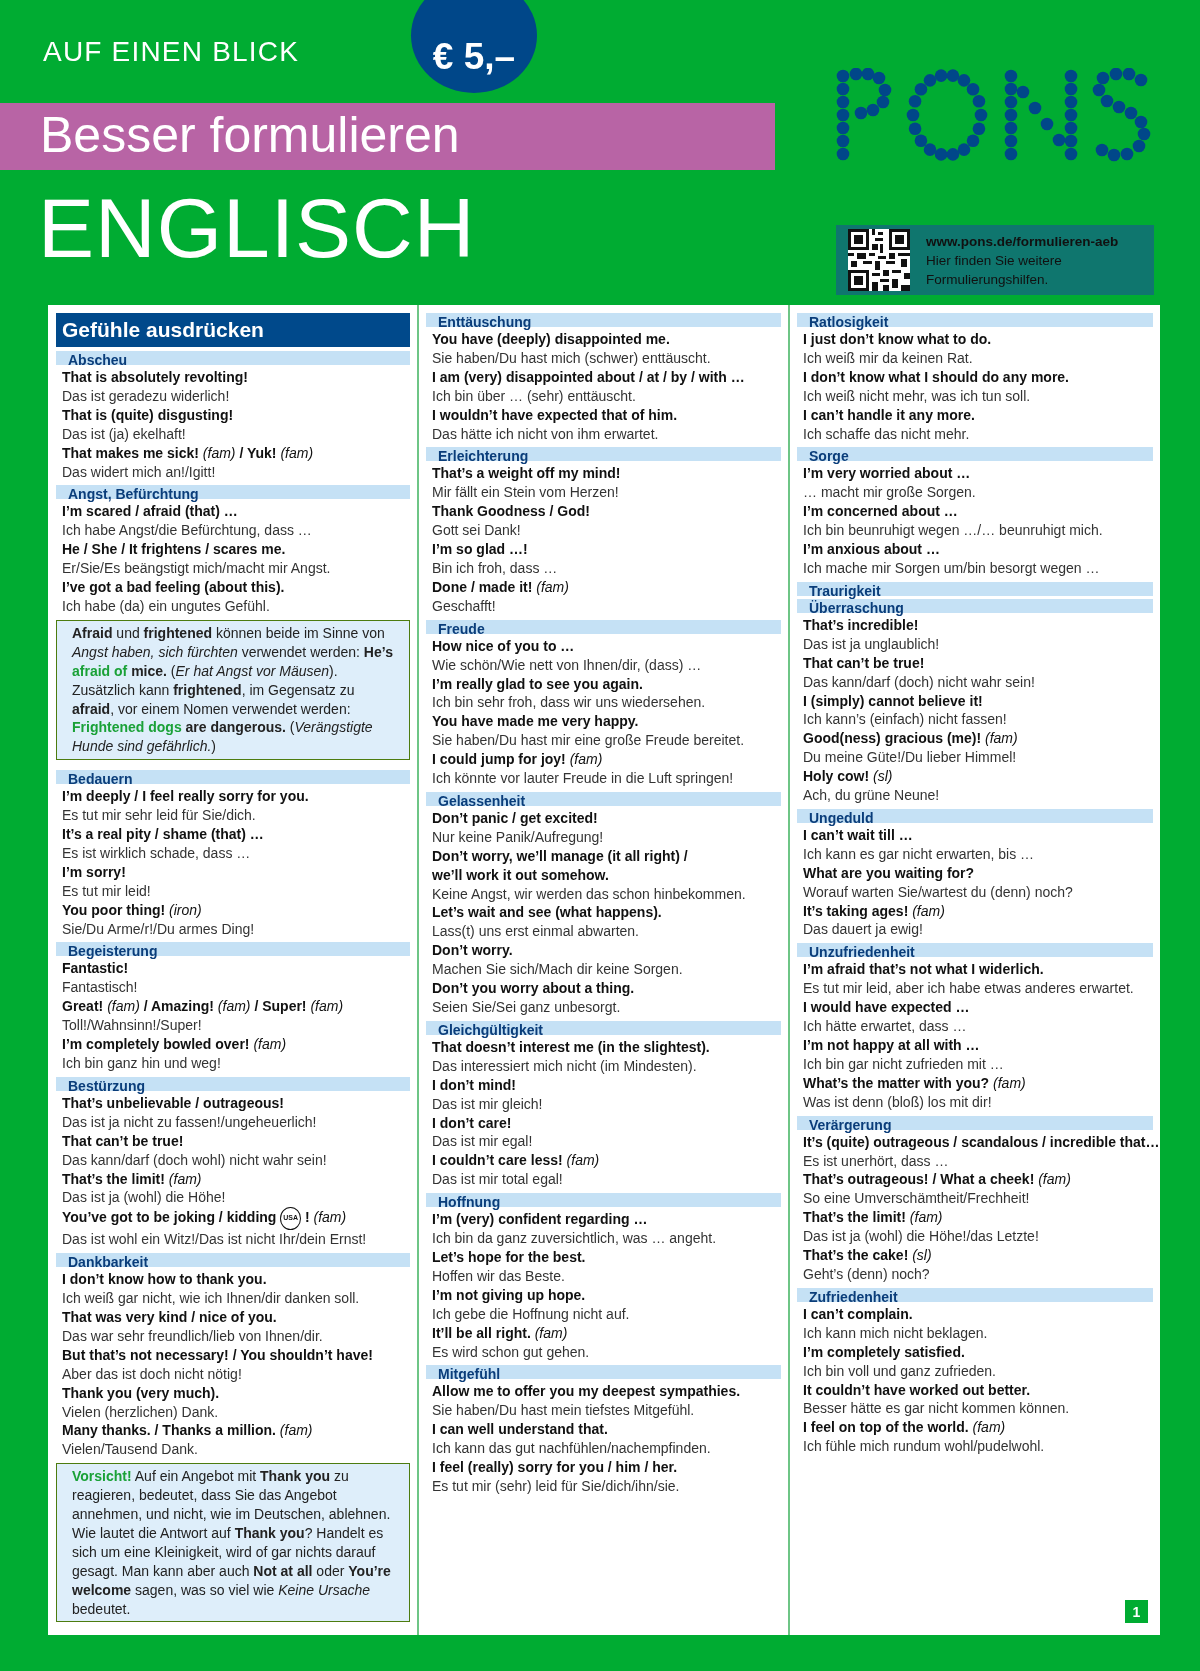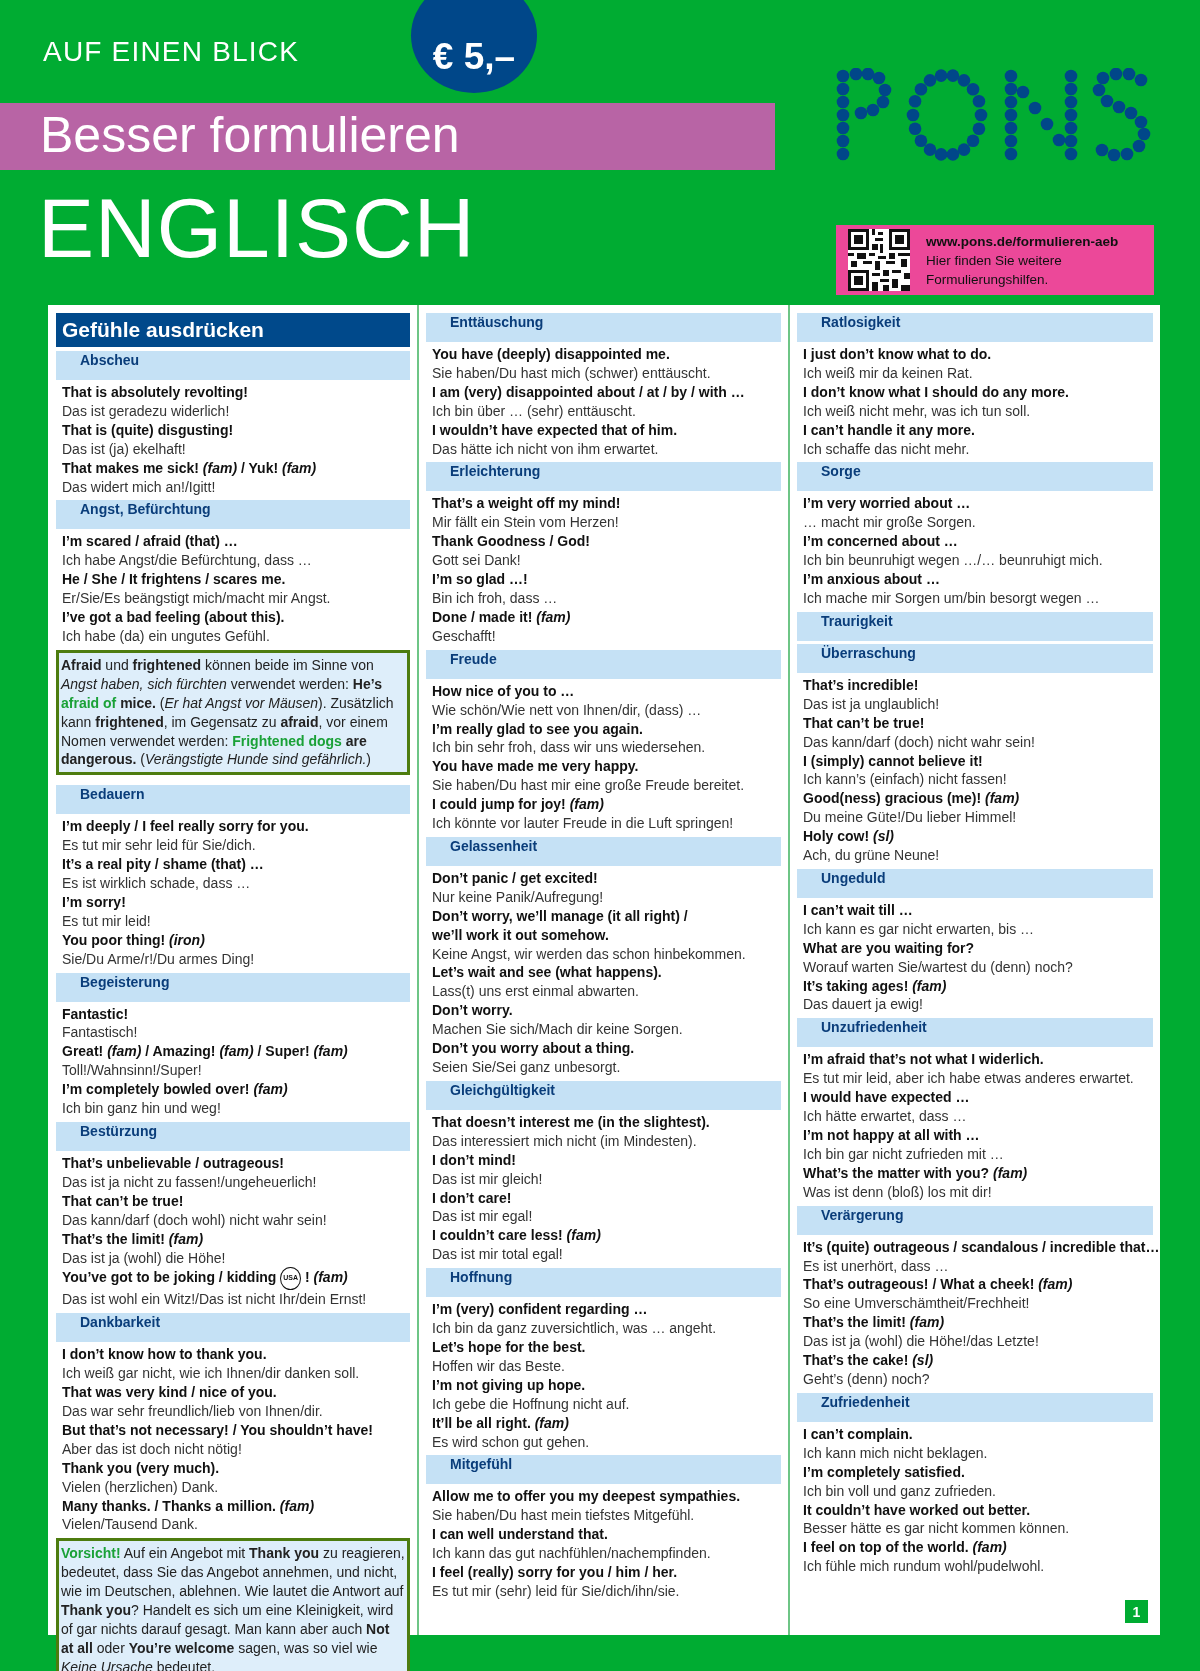--- a/index.html
+++ b/index.html
@@ -4,38 +4,38 @@
 <style>
 *{box-sizing:border-box;margin:0;padding:0;}
 html,body{width:1200px;height:1671px;overflow:hidden;}
 body{background:#00ac32;font-family:"DejaVu Sans","Liberation Sans",sans-serif;position:relative;color:#1a1a1a;}
 .series{position:absolute;left:43px;top:36px;font-size:28px;color:#fff;letter-spacing:1.2px;font-family:"Liberation Sans",sans-serif;}
 .price{position:absolute;left:411px;top:-22px;width:126px;height:115px;border-radius:50%;background:#004789;color:#fff;font-weight:bold;font-size:37px;display:flex;align-items:center;justify-content:center;padding-top:42px;font-family:"Liberation Sans",sans-serif;}
 .band{position:absolute;left:0;top:103px;width:775px;height:67px;background:#b864a5;}
 .subtitle{position:absolute;left:40px;top:106px;font-size:50px;color:#fff;font-family:"Liberation Sans",sans-serif;}
 .title{position:absolute;left:38px;top:180px;font-size:84px;color:#fff;letter-spacing:1px;font-family:"Liberation Sans",sans-serif;}
 .logo{position:absolute;left:835px;top:68px;}
-.qrbox{position:absolute;left:836px;top:225px;width:318px;height:70px;background:#ec4899;display:flex;align-items:center;padding-left:12px;}
+.qrbox{position:absolute;left:836px;top:225px;width:318px;height:70px;background:#0f766e;display:flex;align-items:center;padding-left:12px;}
 .qr{width:62px;height:62px;margin-right:16px;}
 .qrtext{font-size:13.5px;line-height:19px;color:#111;font-family:"Liberation Sans",sans-serif;}
 .qrtext b{display:block;}
 .panel{position:absolute;left:48px;top:305px;width:1112px;height:1330px;background:#fff;}
 .col{position:absolute;top:8px;}
 .c1{left:8px;width:354px;}
 .c2{left:378px;width:355px;}
 .c3{left:749px;width:356px;}
 .sep{position:absolute;top:0;bottom:0;width:2px;background:#6ec586;}
 .sep1{left:369px;}.sep2{left:740px;}
 .h1{background:#00498b;color:#fff;font-weight:bold;font-size:21px;height:34px;line-height:34px;padding-left:6px;margin-bottom:4px;font-family:"Liberation Sans",sans-serif;}
-.h2{background:#c5e1f5;color:#0a3d7a;font-weight:bold;font-size:14px;height:29px;line-height:19px;padding-left:24px;margin-bottom:3px;font-family:"Liberation Sans",sans-serif;}
+.h2{background:#c5e1f5;color:#0a3d7a;font-weight:bold;font-size:14px;height:14px;line-height:19px;padding-left:12px;margin-bottom:3px;font-family:"Liberation Sans",sans-serif;}
 .entries{padding-left:6px;margin-bottom:4px;}
 .en{font-weight:bold;font-size:14px;line-height:18.9px;white-space:nowrap;font-family:"Liberation Sans",sans-serif;color:#111;}
 .de{font-size:14px;line-height:18.9px;white-space:nowrap;font-family:"Liberation Sans",sans-serif;color:#333;}
-.tag{font-weight:bold;font-style:italic;}
-.note{border:3px solid #4d7c0f;background:#deeefa;padding:3px 2px;font-size:14px;line-height:18.9px;margin:2px 0 10px 0;font-family:"Liberation Sans",sans-serif;color:#222;}
+.tag{font-weight:normal;font-style:italic;}
+.note{border:1px solid #4d7c0f;background:#deeefa;padding:3px 15px;font-size:14px;line-height:18.9px;margin:2px 0 10px 0;font-family:"Liberation Sans",sans-serif;color:#222;}
 .note .g{color:#1aa137;font-weight:bold;}
 .pg{position:absolute;right:12px;bottom:12px;width:23px;height:23px;background:#00ac32;color:#fff;font-weight:bold;font-size:14px;display:flex;align-items:center;justify-content:center;font-family:"Liberation Sans",sans-serif;}
 .usa{display:inline-block;font-size:7px;border:1px solid #111;border-radius:50%;padding:1px 2px;vertical-align:middle;font-weight:bold;}
 </style>
 </head>
 <body>
 
 <div class="series">AUF EINEN BLICK</div>
 <div class="price">€ 5,–</div>
 <div class="band"></div>

